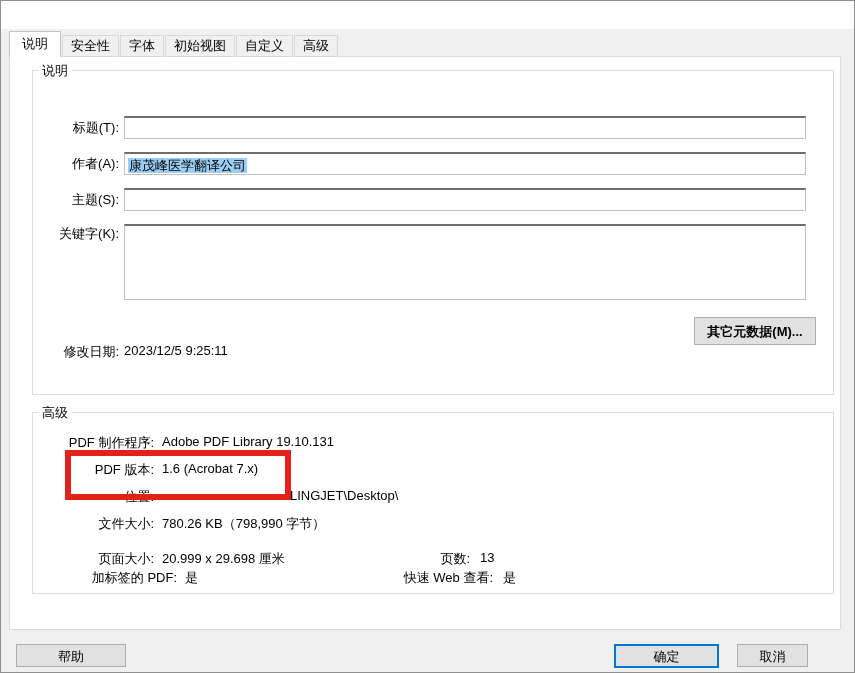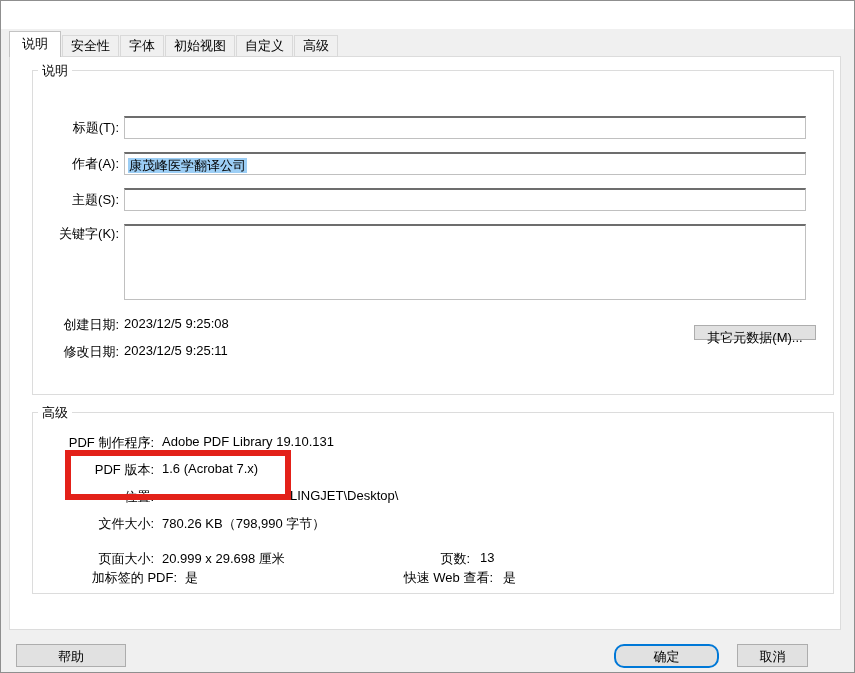--- a/index.html
+++ b/index.html
@@ -72,30 +72,26 @@
 
       <span class="lbl" style="position:absolute;top:98px;">作者(A):</span>
       <div class="tfield fakefield" style="top:95px;"><span class="sel-text">康茂峰医学翻译公司</span></div>
 
       <span class="lbl" style="position:absolute;top:134px;">主题(S):</span>
       <input class="tfield" style="top: 131px;" type="text" value="">
 
       <span class="lbl" style="position:absolute;top:168px;">关键字(K):</span>
       <textarea class="tfield tarea" style="top: 167px;"></textarea>
 
-      <div class="row" style="top:259px;">
-        <span class="lbl">创建日期:</span>
-        <span class="val">2023/12/5 9:25:08</span>
-      </div>
       <div class="row" style="top:286px;">
         <span class="lbl">修改日期:</span>
         <span class="val">2023/12/5 9:25:11</span>
       </div>
 
-      <button class="btn" style="left:684px;top:268px;width:122px;height:15px;">其它元数据(M)...</button>
+      <button class="btn" style="left:684px;top:260px;width:122px;height:28px;font-weight:bold;">其它元数据(M)...</button>
 
       <div class="groupbox" style="left:22px;top:355px;width:802px;height:182px;"></div>
       <span class="grouplabel" style="left:28px;top:347px;">高级</span>
 
       <div class="row" style="top:377px;">
         <span class="lbl2">PDF 制作程序:</span>
         <span class="val2">Adobe PDF Library 19.10.131</span>
       </div>
       <div class="row" style="top:404px;">
         <span class="lbl2">PDF 版本:</span>
@@ -120,17 +116,17 @@
         <span class="val2">是</span>
         <span class="lbl3">快速 Web 查看:</span>
         <span class="val3">是</span>
       </div>
 
       <div class="red-rect"></div>
 
     </div>
 
     <button class="btn" style="left:15px;top:615px;width:110px;height:23px;">帮助</button>
-    <button class="btn default" style="left:613px;top:615px;width:105px;height:24px;border-radius:10px;">确定</button>
+    <button class="btn default" style="left:613px;top:615px;width:105px;height:24px;">确定</button>
     <button class="btn" style="left:736px;top:615px;width:71px;height:23px;">取消</button>
 
   </div>
 </div>
 
 </body></html>

